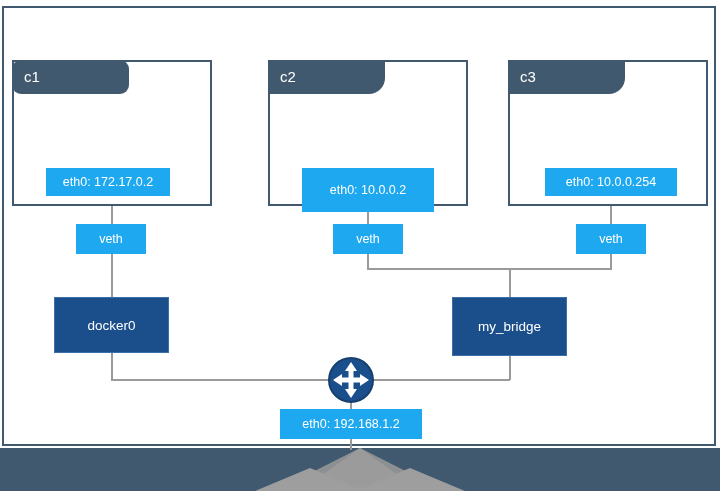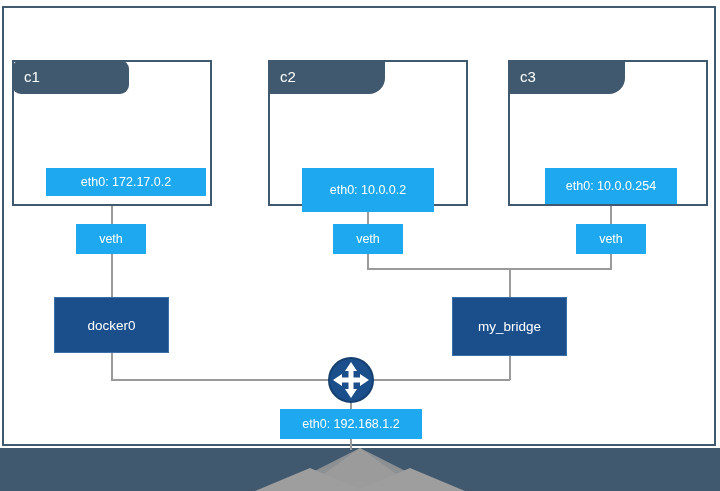--- a/index.html
+++ b/index.html
@@ -134,33 +134,33 @@
 <body>
 
 <div id="canvas">
 
   <div class="host-box"></div>
 
   <div class="cbox" style="left:12px; top:60px; width:200px; height:146px;"></div>
   <div class="cbox-tab" style="left:12px; top:60px;border-radius:9px;">
     <span class="tab-label">c1</span>
   </div>
-  <div class="blue-badge" style="left:46px; top:168px; width:160px; height:28px;">eth0: 172.17.0.2</div>
+  <div class="blue-badge" style="left:46px; top:168px; width:124px; height:28px;">eth0: 172.17.0.2</div>
 
   <div class="cbox" style="left:268px; top:60px; width:200px; height:146px;"></div>
   <div class="cbox-tab" style="left:268px; top:60px;">
     <span class="tab-label">c2</span>
   </div>
   <div class="blue-badge" style="left:302px; top:168px; width:132px; height:44px;">eth0: 10.0.0.2</div>
 
   <div class="cbox" style="left:508px; top:60px; width:200px; height:146px;"></div>
   <div class="cbox-tab" style="left:508px; top:60px;">
     <span class="tab-label">c3</span>
   </div>
-  <div class="blue-badge" style="left:545px; top:168px; width:132px; height:36px;">eth0: 10.0.0.254</div>
+  <div class="blue-badge" style="left:545px; top:168px; width:132px; height:28px;">eth0: 10.0.0.254</div>
 
   <div class="line line-v" style="left:111px; top:206px; height:93px;"></div>
 
   <div class="line line-v" style="left:367px; top:206px; height:63px;"></div>
 
   <div class="line line-v" style="left:610px; top:206px; height:63px;"></div>
 
   <div class="line line-h" style="left:367px; top:268px; width:245px;"></div>
 
   <div class="line line-v" style="left:509px; top:268px; height:32px;"></div>

